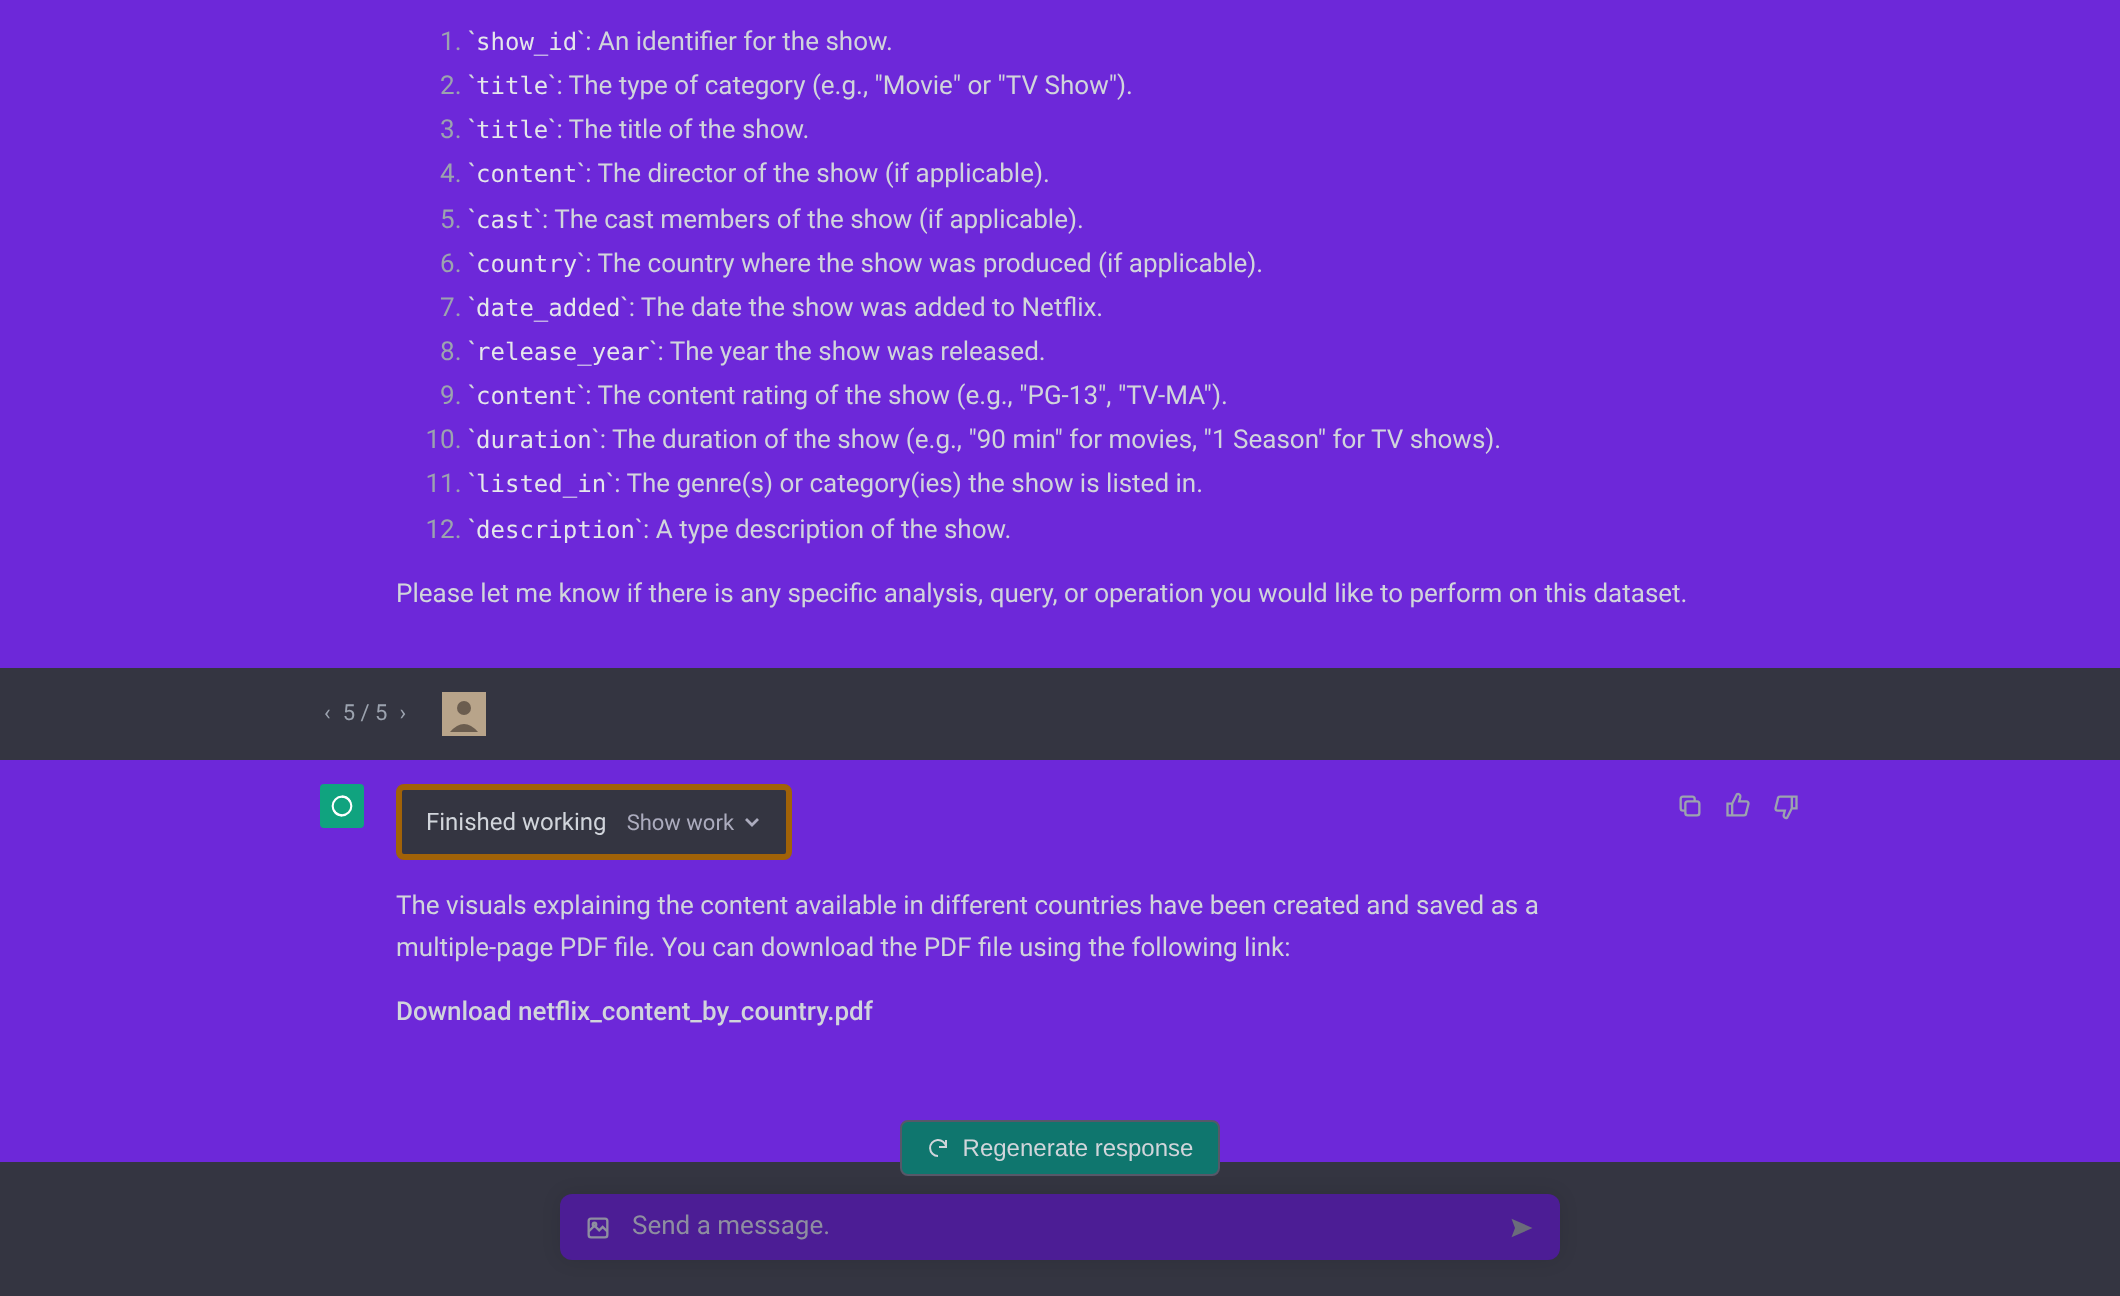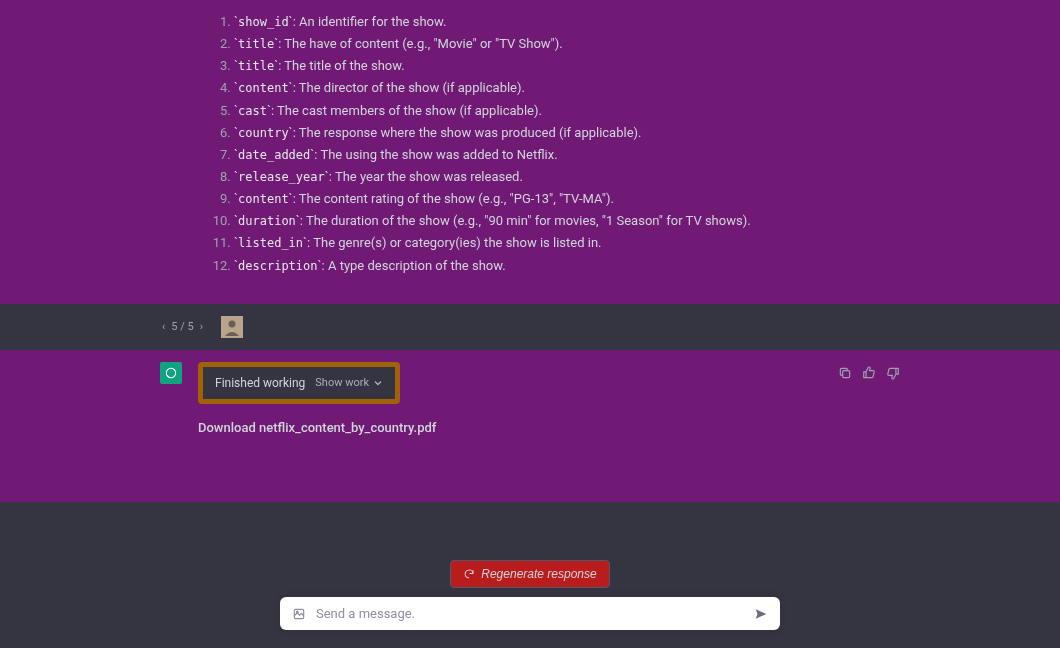--- a/index.html
+++ b/index.html
@@ -7,21 +7,21 @@
     background: #343541;
     color: #d1d5db;
     font-family: -apple-system, BlinkMacSystemFont, "Segoe UI", Roboto, sans-serif;
     font-size: 13px;
     width: 1060px;
     height: 648px;
     overflow: hidden;
     position: relative;
   }
   .message-block { display: flex; justify-content: center; }
-  .message-block.assistant { background: #701a75; }
+  .message-block.assistant { background: #6d28d9; }
   .message-block.user { background: #343541; }
   .message-inner {
     width: 740px;
     display: flex;
     padding: 12px 0;
     gap: 16px;
   }
   .avatar {
     width: 22px; height: 22px;
     border-radius: 2px;
@@ -59,21 +59,21 @@
     gap: 10px;
     padding-top: 4px;
     color: #9ca3af;
   }
   .actions span { cursor: pointer; }
   .working-chip {
     display: inline-flex;
     align-items: center;
     gap: 10px;
     background: #343541;
-    border: 5px solid #a16207;
+    border: 3px solid #a16207;
     border-radius: 4px;
     padding: 7px 12px;
     font-size: 12px;
     color: #d1d5db;
     margin-bottom: 14px;
   }
   .working-chip .show-work {
     font-size: 11px;
     color: #acacbe;
     display: flex; align-items: center; gap: 4px;
@@ -86,39 +86,39 @@
   }
   .para { margin-bottom: 12px; }
   .regen-wrap {
     position: absolute;
     bottom: 60px;
     left: 0; right: 0;
     display: flex;
     justify-content: center;
   }
   .regen-btn {
-    background: #b91c1c;
+    background: #0f766e;
     border: 1px solid #565869;
     color: #d1d5db;
     border-radius: 4px;
     padding: 6px 12px;
     font-size: 12px;
     cursor: pointer;
-    display: flex; align-items: center; gap: 6px; font-style: italic;
+    display: flex; align-items: center; gap: 6px;
   }
   .input-wrap {
     position: absolute;
     bottom: 18px;
     left: 0; right: 0;
     display: flex;
     justify-content: center;
   }
   .input-box {
     width: 500px;
-    background: #ffffff;
+    background: #4c1d95;
     border-radius: 6px;
     padding: 9px 40px 9px 36px;
     color: #8e8ea0;
     font-size: 13px;
     position: relative;
     box-shadow: 0 0 10px rgba(0,0,0,.1);
   }
   .input-box .paperclip {
     position: absolute; left: 12px; top: 50%; transform: translateY(-50%);
     color: #8e8ea0;
@@ -132,32 +132,33 @@
 </head>
 <body>
 
 <div class="message-block assistant">
   <div class="message-inner">
     <div style="width:22px;height:22px;flex-shrink:0;"></div>
     <div class="content" style="padding-bottom:14px;">
       <ol class="field-list">
 
       <li><span class="backtick">`</span><span class="code-inline">show_id</span><span class="backtick">`</span><span>: An identifier for the show.</span></li>
-          <li><span class="backtick">`</span><span class="code-inline">title</span><span class="backtick">`</span><span>: The have of content (e.g., "Movie" or "TV Show").</span></li>
+          <li><span class="backtick">`</span><span class="code-inline">title</span><span class="backtick">`</span><span>: The type of category (e.g., "Movie" or "TV Show").</span></li>
           <li><span class="backtick">`</span><span class="code-inline">title</span><span class="backtick">`</span><span>: The title of the show.</span></li>
           <li><span class="backtick">`</span><span class="code-inline">content</span><span class="backtick">`</span><span>: The director of the show (if applicable).</span></li>
           <li><span class="backtick">`</span><span class="code-inline">cast</span><span class="backtick">`</span><span>: The cast members of the show (if applicable).</span></li>
-          <li><span class="backtick">`</span><span class="code-inline">country</span><span class="backtick">`</span><span>: The response where the show was produced (if applicable).</span></li>
-          <li><span class="backtick">`</span><span class="code-inline">date_added</span><span class="backtick">`</span><span>: The using the show was added to Netflix.</span></li>
+          <li><span class="backtick">`</span><span class="code-inline">country</span><span class="backtick">`</span><span>: The country where the show was produced (if applicable).</span></li>
+          <li><span class="backtick">`</span><span class="code-inline">date_added</span><span class="backtick">`</span><span>: The date the show was added to Netflix.</span></li>
           <li><span class="backtick">`</span><span class="code-inline">release_year</span><span class="backtick">`</span><span>: The year the show was released.</span></li>
           <li><span class="backtick">`</span><span class="code-inline">content</span><span class="backtick">`</span><span>: The content rating of the show (e.g., "PG-13", "TV-MA").</span></li>
           <li><span class="backtick">`</span><span class="code-inline">duration</span><span class="backtick">`</span><span>: The duration of the show (e.g., "90 min" for movies, "1 Season" for TV shows).</span></li>
           <li><span class="backtick">`</span><span class="code-inline">listed_in</span><span class="backtick">`</span><span>: The genre(s) or category(ies) the show is listed in.</span></li>
           <li><span class="backtick">`</span><span class="code-inline">description</span><span class="backtick">`</span><span>: A type description of the show.</span></li>
         </ol>
+      <p class="follow-para">Please let me know if there is any specific analysis, query, or operation you would like to perform on this dataset.</p>
     </div>
   </div>
 </div>
 
 <div class="message-block user">
   <div class="message-inner" style="align-items:flex-start;">
     <div class="nav-col">
       <span class="chev">‹</span>
       <span>5 / 5</span>
       <span class="chev">›</span>
@@ -184,20 +185,21 @@
     <div class="content">
       <div class="working-chip">
         <span>Finished working</span>
         <span class="show-work">
           <span>Show work</span>
           <svg width="10" height="10" viewBox="0 0 10 10">
               <path d="M2 3.5 L5 6.5 L8 3.5" stroke="#acacbe" stroke-width="1.4" fill="none"></path>
             </svg>
         </span>
       </div>
+      <p class="para">The visuals explaining the content available in different countries have been created and saved as a multiple-page PDF file. You can download the PDF file using the following link:</p>
       <p class="para"><a class="link">Download netflix_content_by_country.pdf</a></p>
     </div>
     <div class="actions">
       <span>
         <svg width="14" height="14" viewBox="0 0 24 24" fill="none" stroke="currentColor" stroke-width="2">
             <rect x="8" y="8" width="12" height="12" rx="2"></rect>
             <path d="M16 8 V6 a2 2 0 0 0 -2 -2 H6 a2 2 0 0 0 -2 2 v8 a2 2 0 0 0 2 2 h2"></path>
           </svg>
       </span>
       <span>

